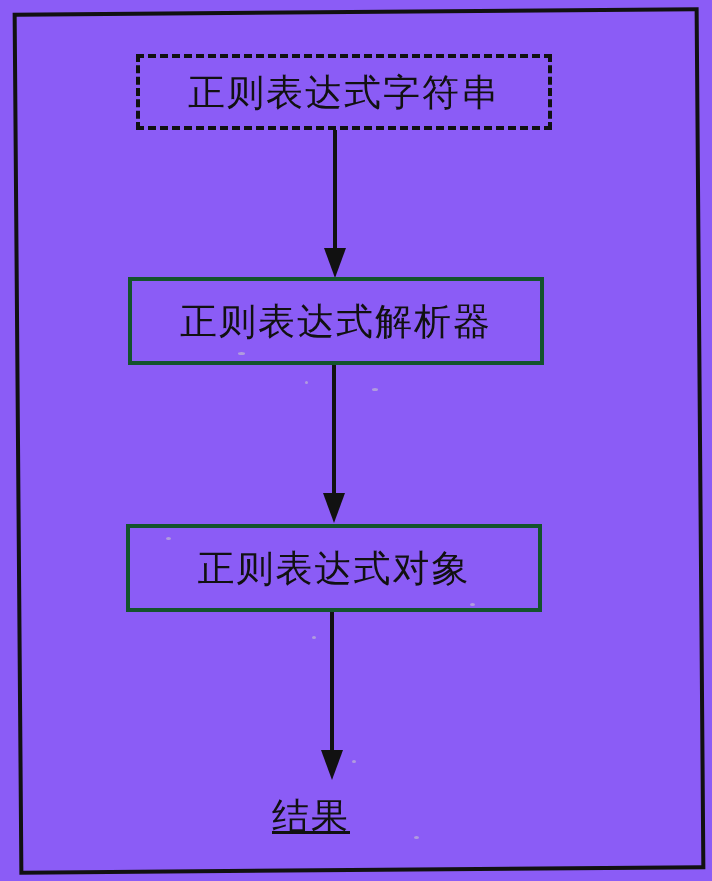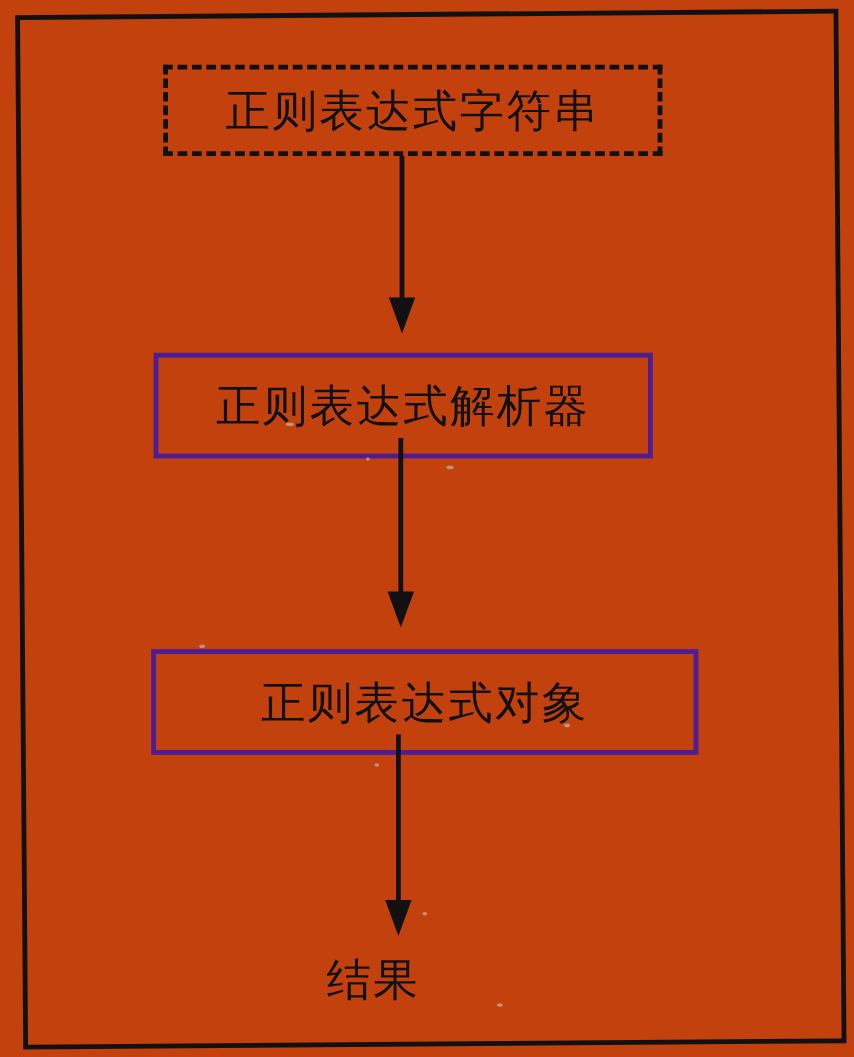--- a/index.html
+++ b/index.html
@@ -12,21 +12,21 @@
     width: 712px;
     height: 881px;
     font-family: "Liberation Serif", "DejaVu Serif", serif;
     color: #0d0d0d;
     overflow: hidden;
   }
   #canvas {
     position: relative;
     width: 712px;
     height: 881px;
-    background: #c2410c;
+    background: #8b5cf6;
   }
 
   
   .outer-frame {
     position: absolute;
     left: 16px;
     top: 10px;
     width: 686px;
     height: 862px;
     border: 4px solid #111;
@@ -49,22 +49,21 @@
     font-size: 37px;
     line-height: 1;
     letter-spacing: 2px;
     color: #111;
     white-space: nowrap;
     font-weight: 400;
     font-family: "DejaVu Serif", "Liberation Serif", serif;
   }
 
   .node.solid {
-    border: 4px solid #4c1d95;
-    margin-top: 17px;
+    border: 4px solid #14532d;
   }
   .node.dashed {
     border: 4px dashed #111;
   }
 
   
   #node-regex-string {
     left: 136px;
     top: 54px;
     width: 416px;
@@ -72,21 +71,21 @@
   }
   #node-regex-parser {
     left: 128px;
     top: 277px;
     width: 416px;
     height: 88px;
   }
   #node-regex-object {
     left: 126px;
     top: 524px;
-    width: 456px;
+    width: 416px;
     height: 88px;
   }
   #node-target-string {
     left: 361px;
     top: 658px;
     width: 314px;
     height: 82px;
   }
 
   
@@ -94,20 +93,21 @@
     position: absolute;
     font-size: 37px;
     letter-spacing: 2px;
     color: #111;
     white-space: nowrap;
     font-family: "DejaVu Serif", "Liberation Serif", serif;
   }
   #label-result {
     left: 272px;
     top: 792px;
+    text-decoration: underline;
   }
   #label-compile {
     left: 358px;
     top: 424px;
   }
 
   
   .arrow {
     position: absolute;
     width: 0;

